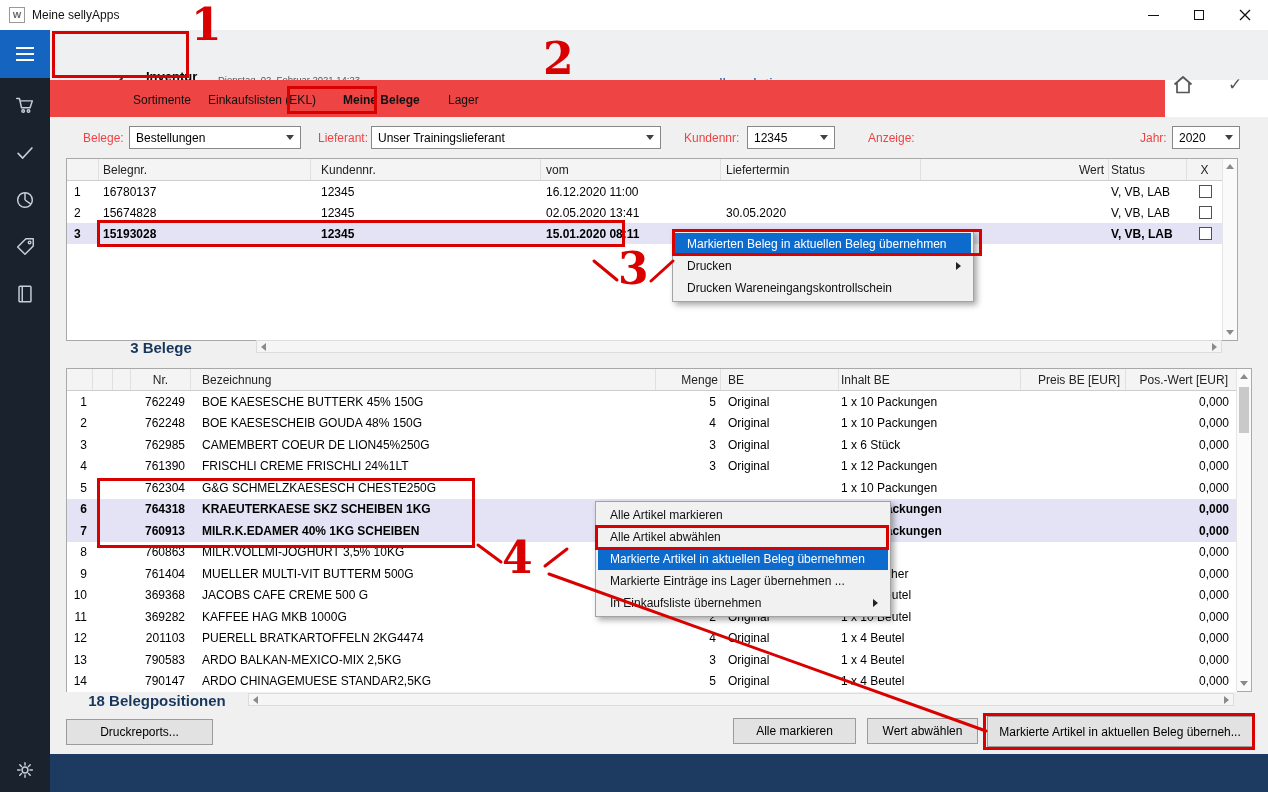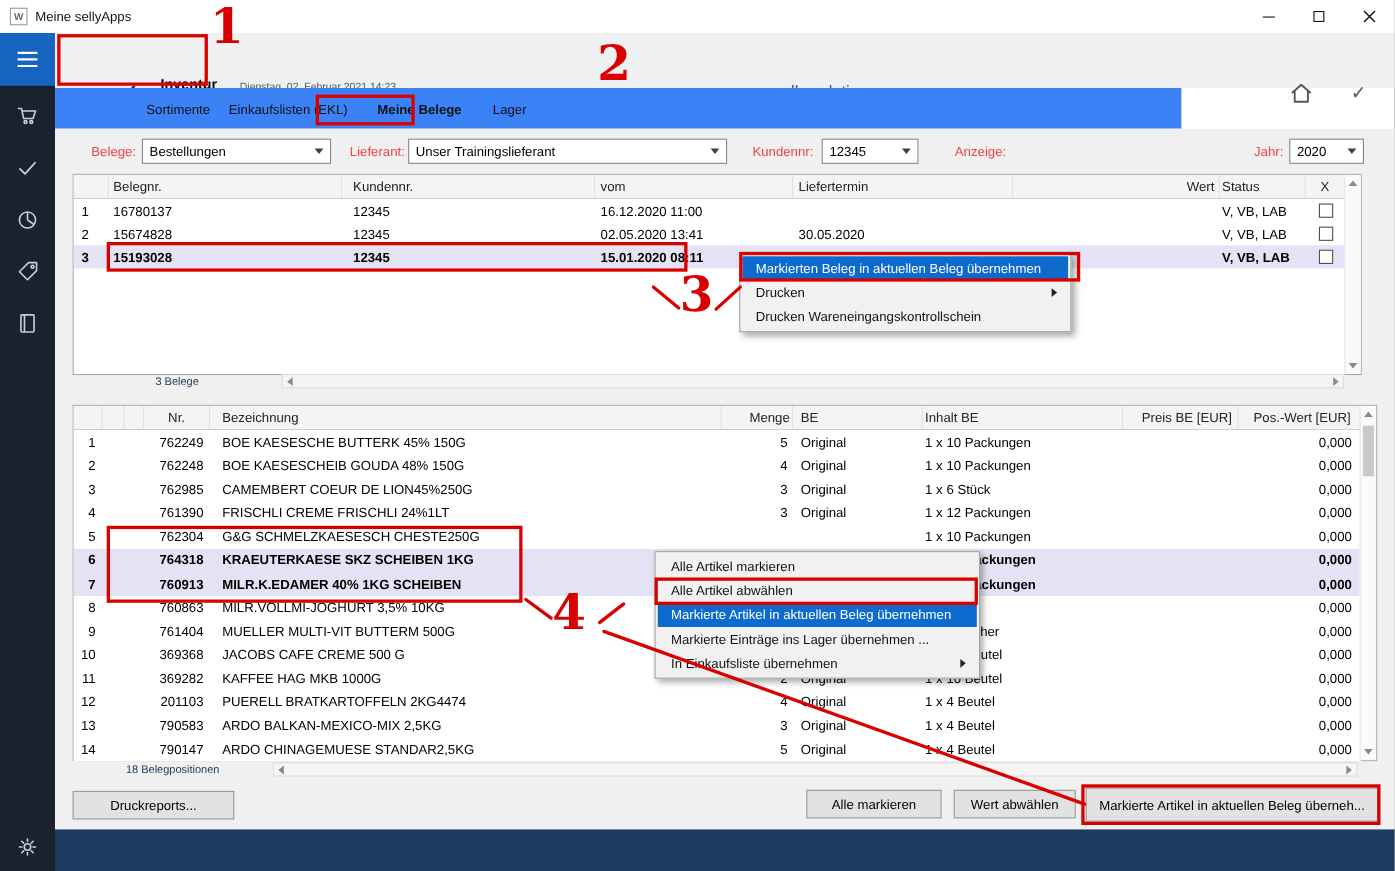--- a/index.html
+++ b/index.html
@@ -17,21 +17,21 @@
   .sb-tile{position:absolute;left:0;top:0;width:50px;height:48px;background:#1565c0;display:flex;align-items:center;justify-content:center}
   .sb-ic{position:absolute;left:0;width:50px;height:34px;display:flex;align-items:center;justify-content:center}
   
   .hdr{position:absolute;left:50px;top:30px;width:1218px;height:50px;background:#eff0f1}
   .hdr-title{position:absolute;left:96px;top:39px;font-size:13px;font-weight:bold}
   .hdr-sub{position:absolute;left:96px;top:57px;font-size:9px;color:#555}
   .hdr-date{position:absolute;left:168px;top:44px;font-size:9.5px;color:#555}
   .brand{position:absolute;left:630px;top:45px;width:140px;text-align:center;font-size:15px;color:#2456a4}
   .hic{position:absolute;color:#555}
   
-  .tabbar{position:absolute;left:50px;top:80px;width:1024px;height:37px;background:#3b82f6}
+  .tabbar{position:absolute;left:50px;top:80px;width:1115px;height:37px;background:#ef4444}
   .tab{position:absolute;top:13px;font-size:12px;color:#111;white-space:nowrap}
   .tab.active{font-weight:bold}
   
   .content{position:absolute;left:50px;top:117px;width:1218px;height:637px;background:#f0f0f1}
   .flabel{position:absolute;top:131px;font-size:12px;color:#ef4444;white-space:nowrap}
   .dd{position:absolute;top:126px;height:23px;background:#fff;border:1px solid #878787;box-sizing:border-box;display:flex;align-items:center;font-size:12px;padding-left:6px;white-space:nowrap}
   .dd .chev{margin-left:auto;margin-right:6px;width:0;height:0;border-left:4px solid transparent;border-right:4px solid transparent;border-top:5px solid #404040;flex:none}
   .dd .val{overflow:hidden}
   
   .panel{position:absolute;background:#fff;border:1px solid #a9a9a9;box-sizing:border-box}
@@ -45,21 +45,21 @@
   .prow{display:flex;height:21.5px;background:#fff}
   .sel{background:#e3e3f5;font-weight:bold}
   .cbx{width:13px;height:13px;border:1px solid #505050;background:#fff;box-sizing:border-box}
   .vscroll{position:absolute;right:0;top:0;bottom:0;width:15px;background:#fafafa;border-left:1px solid #e6e6e6;box-sizing:border-box}
   .tri-up{width:0;height:0;border-left:4px solid transparent;border-right:4px solid transparent;border-bottom:5px solid #8a8a8a;position:absolute;left:3px;top:5px}
   .tri-dn{width:0;height:0;border-left:4px solid transparent;border-right:4px solid transparent;border-top:5px solid #8a8a8a;position:absolute;left:3px;bottom:5px}
   .vthumb{position:absolute;left:2px;width:10px;background:#c9c9c9}
   .hscroll{position:absolute;height:13px;background:#f5f5f5;border:1px solid #dcdcdc;box-sizing:border-box}
   .tri-l{width:0;height:0;border-top:4px solid transparent;border-bottom:4px solid transparent;border-right:5px solid #8a8a8a;position:absolute;left:4px;top:2px}
   .tri-r{width:0;height:0;border-top:4px solid transparent;border-bottom:4px solid transparent;border-left:5px solid #8a8a8a;position:absolute;right:4px;top:2px}
-  .cntlabel{position:absolute;font-size:10px;font-weight:normal;color:#17365d;display:flex;align-items:center;justify-content:center}
+  .cntlabel{position:absolute;font-size:15px;font-weight:bold;color:#17365d;display:flex;align-items:center;justify-content:center}
   
   .btn{position:absolute;background:#e2e2e2;border:1px solid #9b9b9b;box-sizing:border-box;display:flex;align-items:center;justify-content:center;font-size:12px;white-space:nowrap;overflow:hidden;cursor:default}
   .bottombar{position:absolute;left:50px;top:754px;width:1218px;height:38px;background:#1d3b60}
   
   .menu{position:absolute;background:#f1f1f1;border:1px solid #a3a3a3;box-shadow:3px 3px 6px rgba(0,0,0,.35);box-sizing:border-box;padding:2px;z-index:20}
   .mi{height:22px;display:flex;align-items:center;padding:0 26px 0 12px;font-size:12px;white-space:nowrap;position:relative;color:#111}
   .mi.hl{background:#0d6bce;color:#fff}
   .subarrow{position:absolute;right:10px;top:7px;width:0;height:0;border-top:4px solid transparent;border-bottom:4px solid transparent;border-left:5px solid #222}
   
   .rbox{position:absolute;border:3px solid #d90000;box-sizing:border-box;z-index:40;pointer-events:none}

